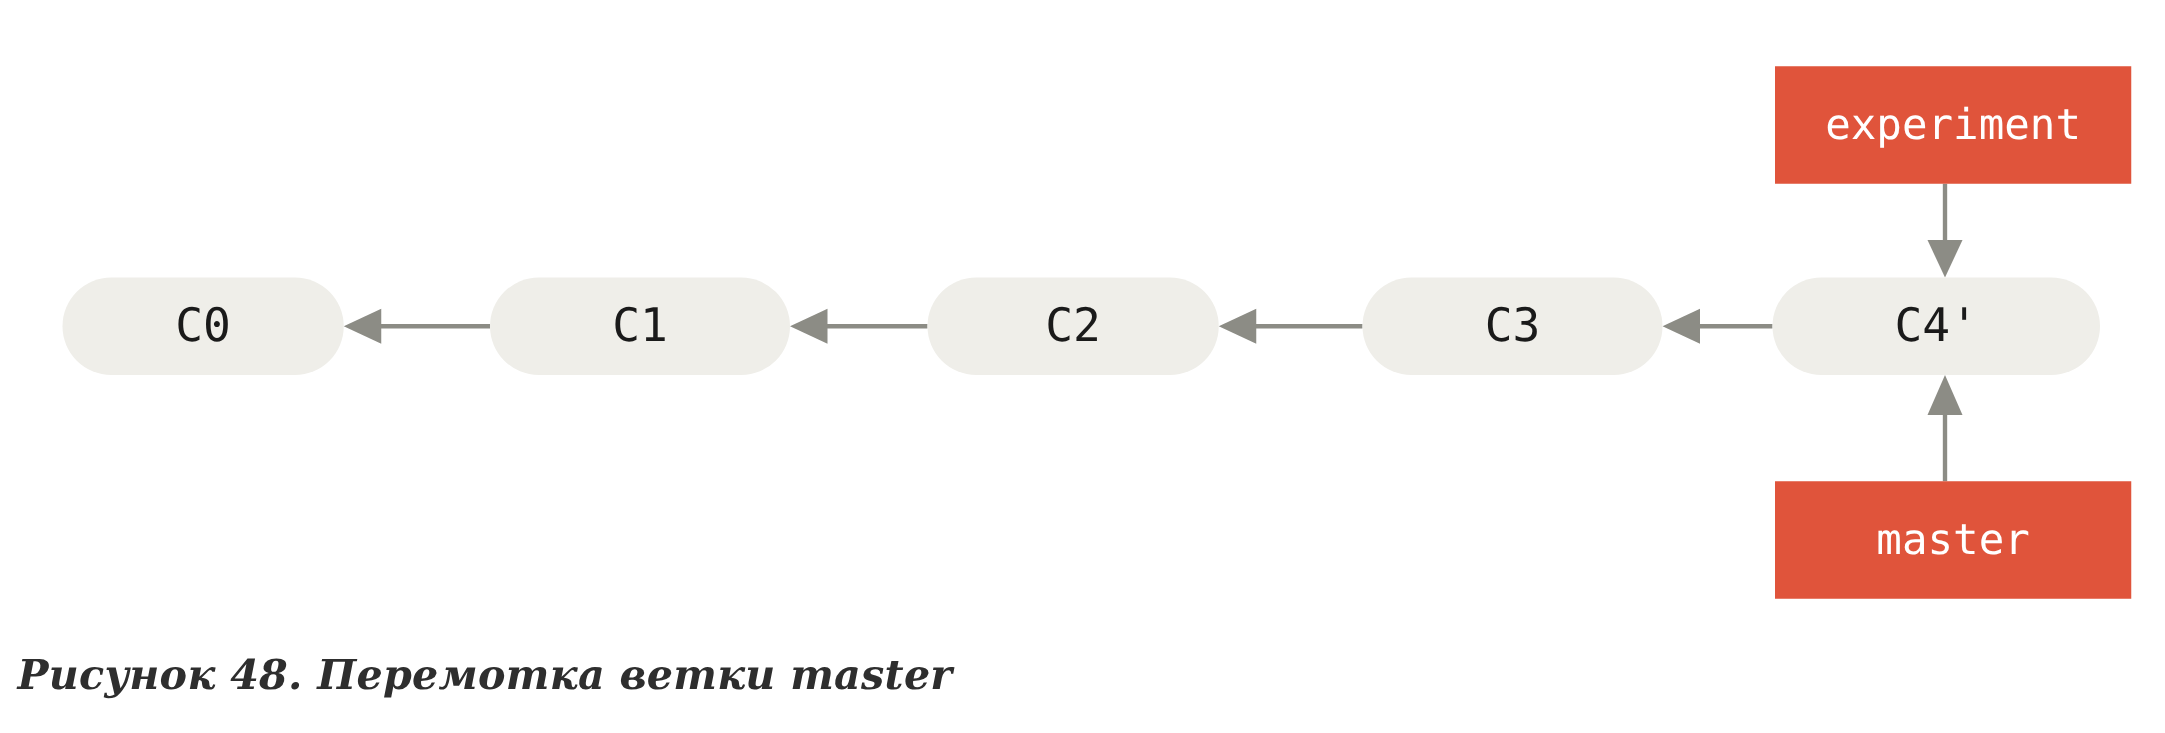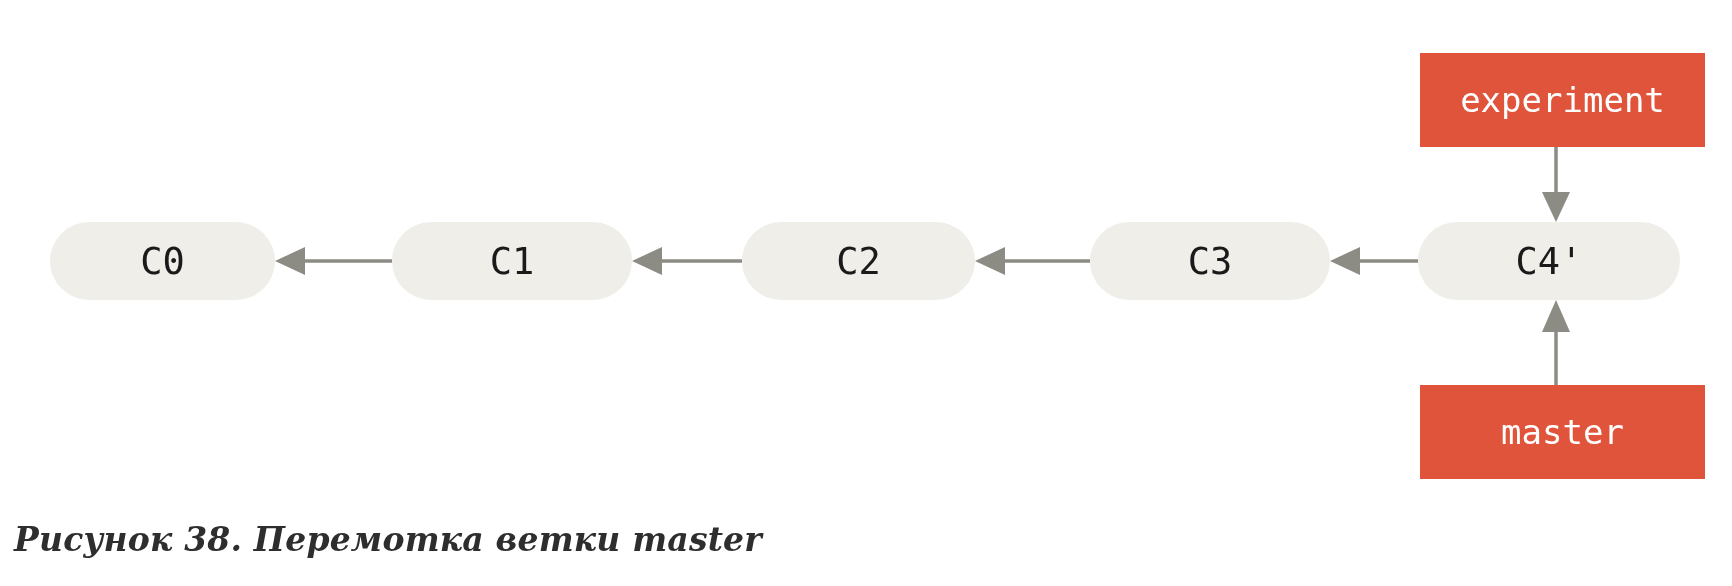--- a/index.html
+++ b/index.html
@@ -130,15 +130,15 @@
       <text class="branch-box-label" x="1562.5" y="102">experiment</text>
     </g>
 
     <g>
       <rect class="branch-box-rect" x="1420" y="385" width="285" height="94"></rect>
       <text class="branch-box-label" x="1562.5" y="434">master</text>
     </g>
 
   </svg>
 
-  <div class="figure-caption">Рисунок 38. Перемотка ветки master</div>
+  <div class="figure-caption">Рисунок 48. Перемотка ветки master</div>
 
 </div>
 
 </body></html>

